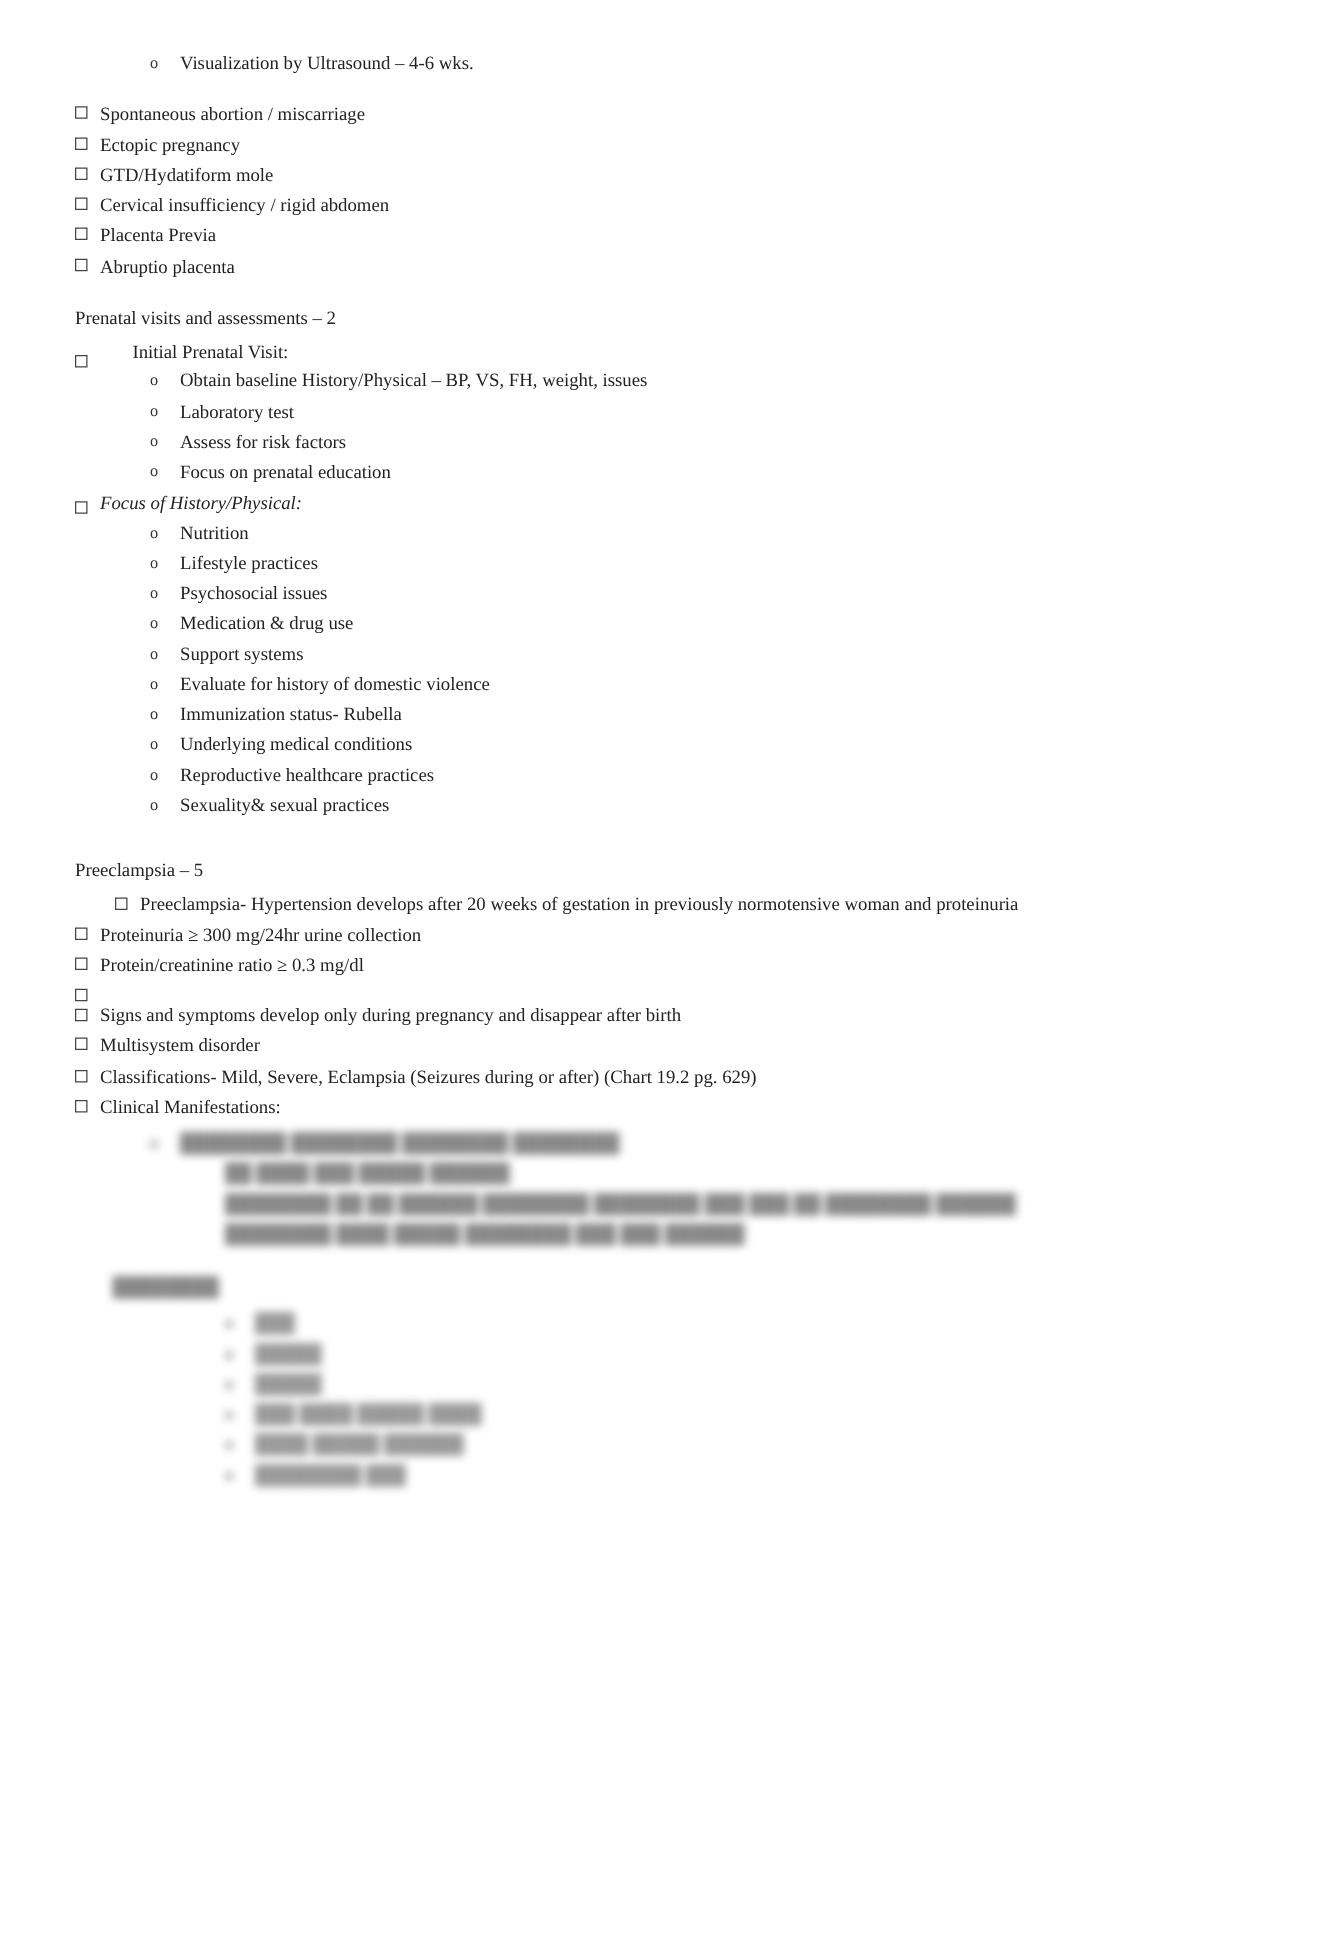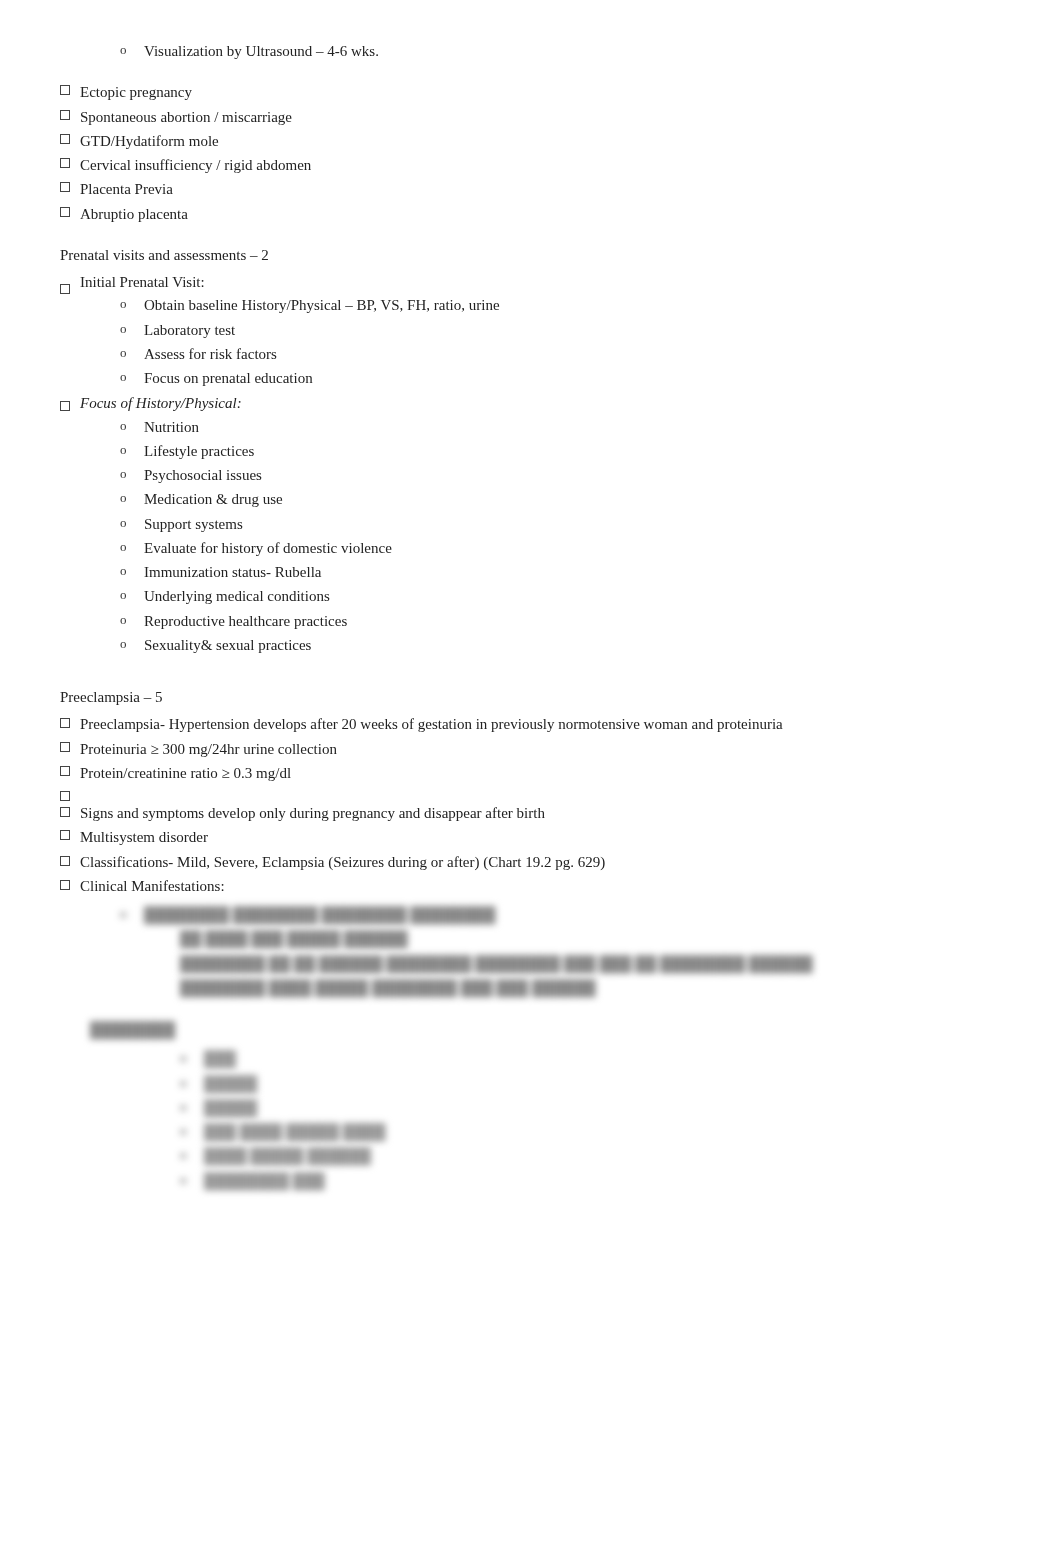--- a/index.html
+++ b/index.html
@@ -81,25 +81,25 @@
       <span class="o-bullet">o</span>
       <span>Visualization by Ultrasound    – 4-6 wks.</span>
     </li>
   </ul>
 </div>
 
 <div class="section">
   <ul class="bullet-list">
     <li>
       <span class="bullet-square"></span>
+      <span>Spontaneous abortion / miscarriage</span>
+    </li>
+    <li>
+      <span class="bullet-square"></span>
       <span>Ectopic pregnancy</span>
-    </li>
-    <li>
-      <span class="bullet-square"></span>
-      <span>Spontaneous abortion / miscarriage</span>
     </li>
     <li>
       <span class="bullet-square"></span>
       <span>GTD/Hydatiform mole</span>
     </li>
     <li>
       <span class="bullet-square"></span>
       <span>Cervical insufficiency / rigid abdomen</span>
     </li>
     <li>
@@ -111,28 +111,28 @@
       <span>Abruptio placenta</span>
     </li>
   </ul>
 </div>
 
 <div class="section">
   <div class="section-heading">Prenatal visits and assessments – 2</div>
 
   <ul class="bullet-list">
     <li style="flex-direction: column; align-items: flex-start;">
-      <div style="display:flex; align-items: flex-end;">
+      <div style="display:flex; align-items: flex-end; gap: 26px;">
         <span class="bullet-square"></span>
         <span>Initial Prenatal Visit:</span>
       </div>
       <ul class="sub-list">
         <li>
           <span class="o-bullet">o</span>
-          <span>Obtain baseline History/Physical – BP, VS, FH, ratio, urine</span>
+          <span>Obtain baseline History/Physical – BP, VS, FH, weight, issues</span>
         </li>
         <li>
           <span class="o-bullet">o</span>
           <span>Laboratory test</span>
         </li>
         <li>
           <span class="o-bullet">o</span>
           <span>Assess for risk factors</span>
         </li>
         <li>
@@ -189,21 +189,21 @@
           <span>Sexuality&amp; sexual practices</span>
         </li>
       </ul>
     </li>
   </ul>
 </div>
 
 <div class="section preeclampsia-section">
   <div class="section-heading">Preeclampsia – 5</div>
   <ul class="bullet-list">
-    <li style="align-items: flex-start;">
+    <li style="align-items: flex-start; margin-left: 32px;">
       <span class="bullet-square" style="margin-top: 5px;"></span>
       <span>Preeclampsia- Hypertension develops after 20 weeks of gestation in previously normotensive woman and proteinuria</span>
     </li>
     <li>
       <span class="bullet-square"></span>
       <span>Proteinuria ≥ 300 mg/24hr urine collection</span>
     </li>
     <li>
       <span class="bullet-square"></span>
       <span>Protein/creatinine ratio ≥ 0.3 mg/dl</span>

